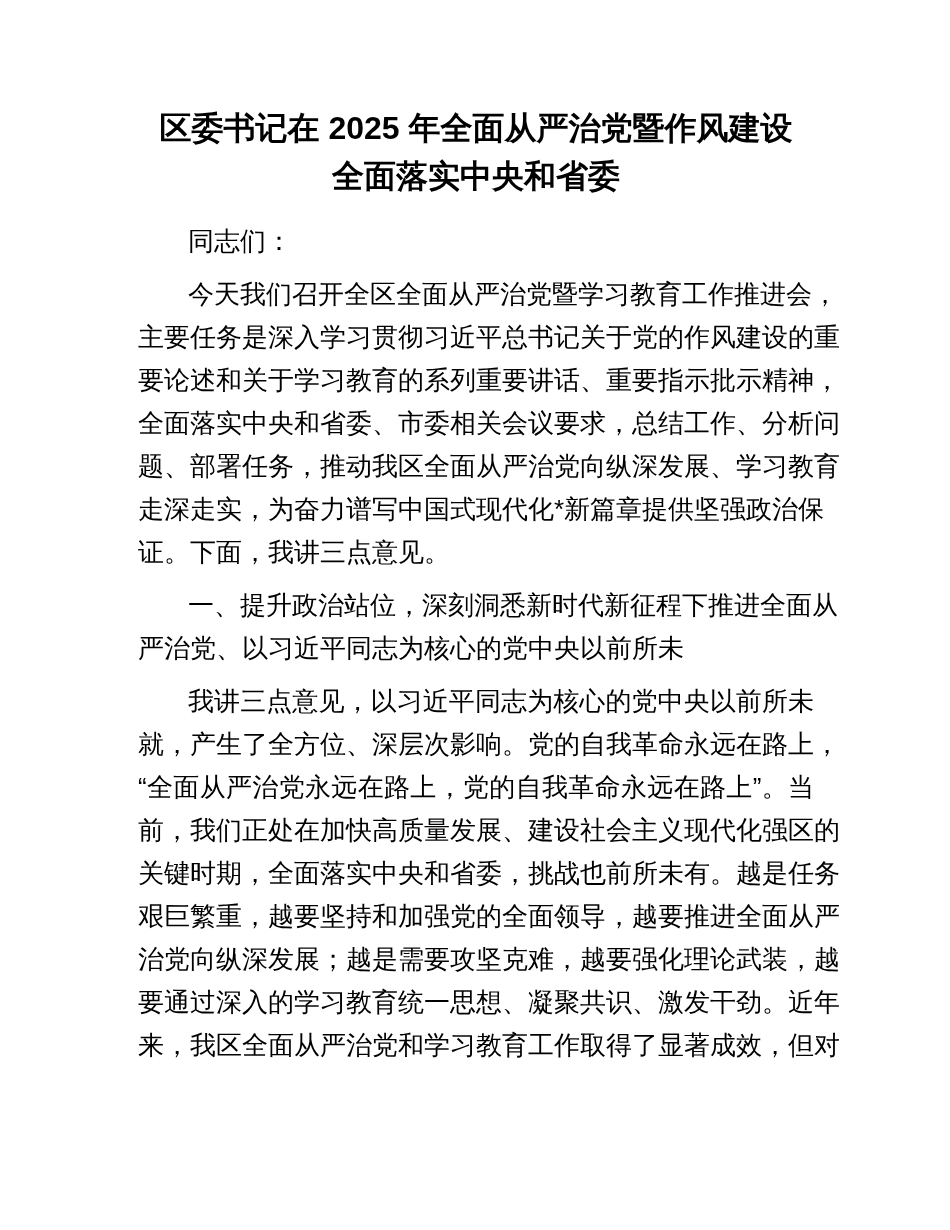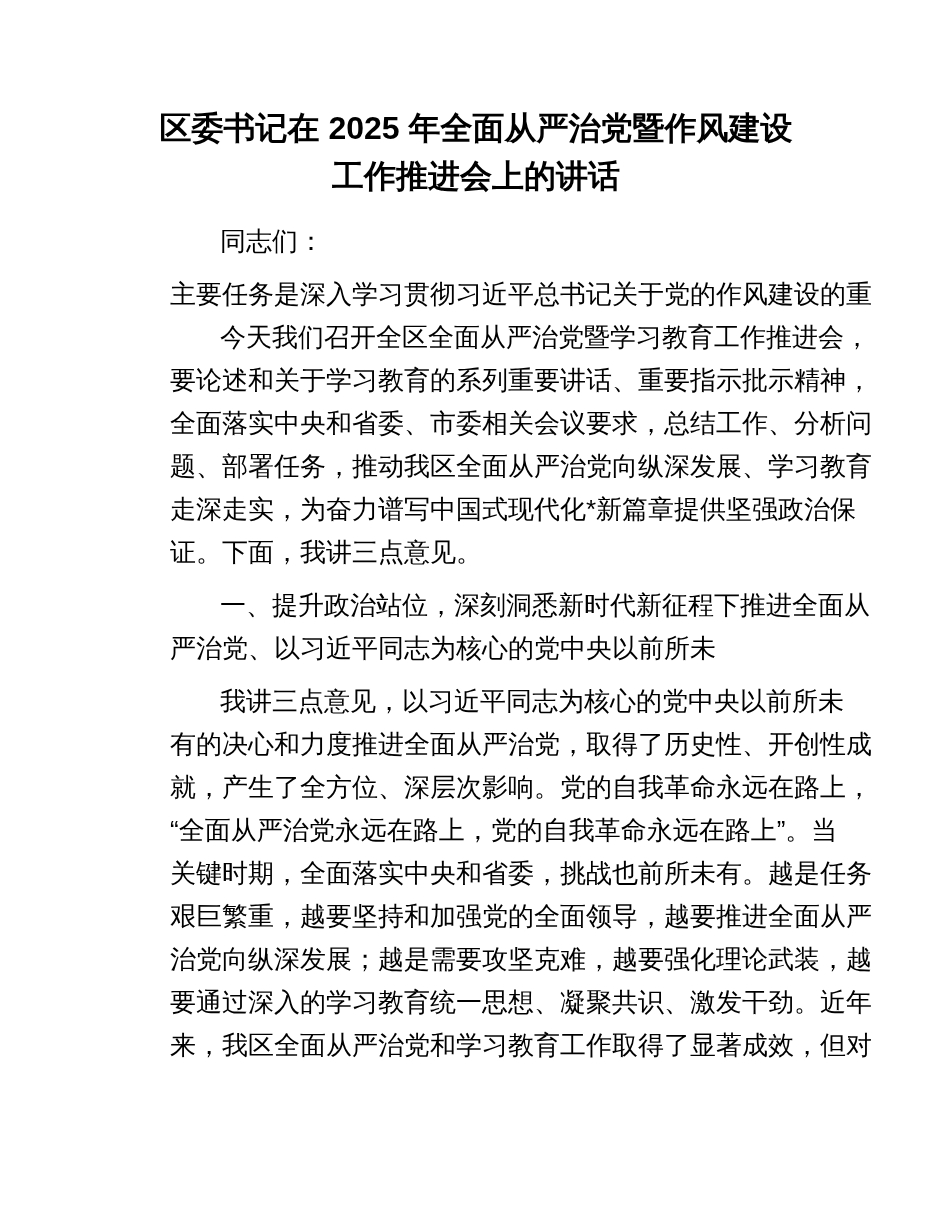--- a/index.html
+++ b/index.html
@@ -37,68 +37,67 @@
   }
   .para {
     margin: 0 0 10px 0;
   }
   .line {
     font-size: 26px;
     line-height: 43px;
     white-space: nowrap;
     text-align: justify;
     text-justify: inter-ideograph;
-    margin-left: 32px;
   }
   .line.full {
     text-align-last: justify;
   }
   .line.short {
     text-align: left;
     text-align-last: left;
   }
   .line.indent {
     text-indent: 50px; 
   }
 </style>
 </head>
 <body>
 
 <div class="doc-page">
   <div class="content">
 
     <h1 class="title">
       <span class="tline">区委书记在 2025 年全面从严治党暨作风建设</span>
-      <span class="tline">工作推进会上的讲话</span>
+      <span class="tline">全面落实中央和省委</span>
     </h1>
 
     <div class="para">
       <div class="line indent short">同志们：</div>
     </div>
 
     <div class="para">
+      <div class="line indent full">今天我们召开全区全面从严治党暨学习教育工作推进会，</div>
       <div class="line full">主要任务是深入学习贯彻习近平总书记关于党的作风建设的重</div>
-      <div class="line indent full">今天我们召开全区全面从严治党暨学习教育工作推进会，</div>
       <div class="line full">要论述和关于学习教育的系列重要讲话、重要指示批示精神，</div>
       <div class="line full">全面落实中央和省委、市委相关会议要求，总结工作、分析问</div>
       <div class="line full">题、部署任务，推动我区全面从严治党向纵深发展、学习教育</div>
       <div class="line full">走深走实，为奋力谱写中国式现代化*新篇章提供坚强政治保</div>
       <div class="line short">证。下面，我讲三点意见。</div>
     </div>
 
     <div class="para">
       <div class="line indent full">一、提升政治站位，深刻洞悉新时代新征程下推进全面从</div>
       <div class="line short">严治党、以习近平同志为核心的党中央以前所未</div>
     </div>
 
     <div class="para">
       <div class="line indent full">我讲三点意见，以习近平同志为核心的党中央以前所未</div>
-      <div class="line full">有的决心和力度推进全面从严治党，取得了历史性、开创性成</div>
       <div class="line full">就，产生了全方位、深层次影响。党的自我革命永远在路上，</div>
       <div class="line full">“全面从严治党永远在路上，党的自我革命永远在路上”。当</div>
+      <div class="line full">前，我们正处在加快高质量发展、建设社会主义现代化强区的</div>
       <div class="line full">关键时期，全面落实中央和省委，挑战也前所未有。越是任务</div>
       <div class="line full">艰巨繁重，越要坚持和加强党的全面领导，越要推进全面从严</div>
       <div class="line full">治党向纵深发展；越是需要攻坚克难，越要强化理论武装，越</div>
       <div class="line full">要通过深入的学习教育统一思想、凝聚共识、激发干劲。近年</div>
       <div class="line full">来，我区全面从严治党和学习教育工作取得了显著成效，但对</div>
     </div>
 
   </div>
 </div>
 

